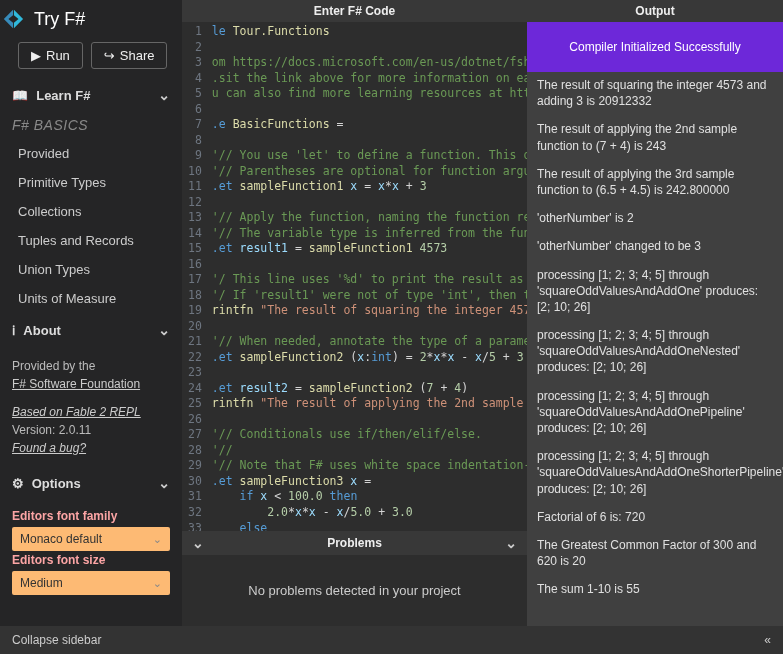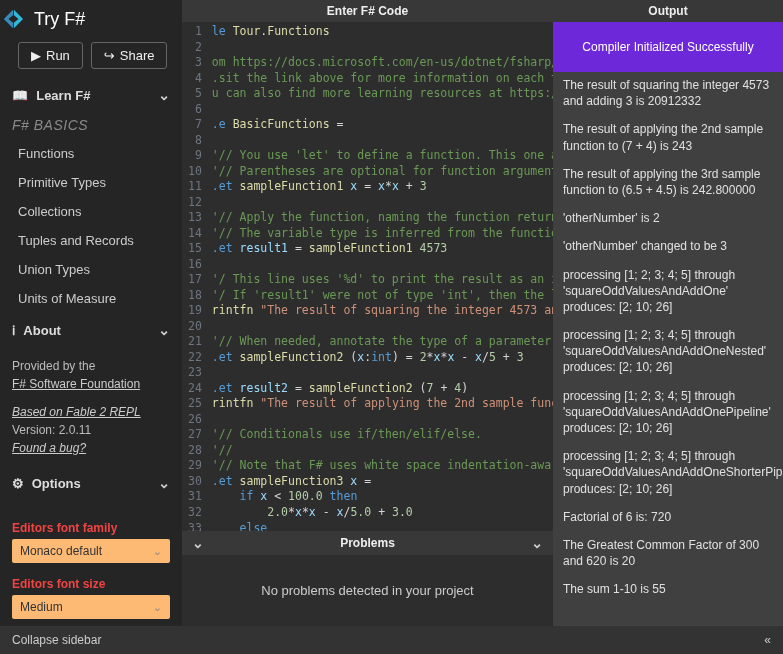--- a/index.html
+++ b/index.html
@@ -13,40 +13,40 @@
     .btn { background: transparent; border: 1px solid #666; color: #eee; padding: 5px 12px; border-radius: 3px; font-size: 13px; cursor: pointer; display: flex; align-items: center; gap: 5px; }
     .section-header { display: flex; align-items: center; justify-content: space-between; padding: 8px 12px; color: #ddd; font-size: 13px; font-weight: 600; cursor: pointer; }
     .section-header.with-icon { gap: 8px; }
     .section-header .left { display: flex; align-items: center; gap: 8px; }
     .chevron { font-size: 14px; color: #ccc; }
     .subheader { padding: 6px 12px; font-size: 14px; color: #888; text-transform: uppercase; letter-spacing: .5px; font-style: italic; }
     .nav-item { padding: 7px 18px; font-size: 13px; color: #ccc; cursor: pointer; }
     .about-body { padding: 10px 12px; font-size: 12px; color: #bbb; line-height: 1.5; }
     .about-body a { color: #ccc; text-decoration: underline; }
     .opts-body { padding: 8px 12px; font-size: 12px; }
-    .opt-label { color: #ef4444; font-weight: 600; margin: 14px 0 4px; font-size: 12px; }
+    .opt-label { color: #fca5a5; font-weight: 600; margin: 2px 0 4px; font-size: 12px; }
     .sel { width: 100%; background: #fdba74; color: #333; padding: 5px 8px; border: none; border-radius: 2px; font-size: 12px; position: relative; }
     .sel-box { position: relative; }
     .sel-chev { position: absolute; right: 8px; top: 6px; color: #888; pointer-events: none; font-size: 11px; }
     .collapse-bar { background: #333; padding: 7px 12px; font-size: 12px; color: #ccc; display: flex; justify-content: space-between; align-items: flex-end; cursor: pointer; }
     .center { flex: 1; display: flex; flex-direction: column; background: #2d2d2d; overflow: hidden; }
     .pane-title { background: #383838; text-align: center; padding: 4px; font-size: 12px; font-weight: 600; color: #eee; }
     .editor { flex: 1; background: #2d2d2d; font-family: 'Consolas', monospace; font-size: 12px; overflow: auto; display: flex; }
     .gutter { color: #6e7681; text-align: right; padding: 2px 10px 2px 6px; user-select: none; line-height: 1.35; font-size: 11.5px; }
     .code { padding: 2px 0; line-height: 1.35; white-space: pre; font-size: 11.5px; }
     .c-kw { color: #569cd6; }
     .c-fn { color: #dcdcaa; }
     .c-str { color: #ce9178; }
     .c-cmt { color: #6a9955; }
     .c-num { color: #b5cea8; }
     .c-id { color: #9cdcfe; }
     .c-plain { color: #d4d4d4; }
     .problems-hdr { background: #383838; padding: 4px 10px; font-size: 12px; font-weight: 600; color: #eee; display: flex; align-items: center; justify-content: space-between; }
     .problems-body { background: #2d2d2d; text-align: center; padding: 28px 10px; font-size: 13px; color: #ccc; }
-    .right { width: 230px; background: #404040; display: flex; flex-direction: column; overflow: hidden; }
+    .right { width: 256px; background: #404040; display: flex; flex-direction: column; overflow: hidden; }
     .out-body { flex: 1; overflow-y: auto; font-size: 12px; color: #ddd; }
     .out-init { background: #6d28d9; color: #fff; text-align: center; padding: 18px; font-size: 12px; }
     .out-line { padding: 5px 10px 7px; line-height: 1.35; color: #e0e0e0; }
     .icon-sym { font-size: 13px; }
   </style>
 </head>
 <body>
 
 <div class="main">
   <div class="sidebar">
@@ -70,21 +70,21 @@
 
     <div class="section-header with-icon">
       <div class="left">
           <span>📖</span>
           <span>Learn F#</span>
         </div>
       <span class="chevron">⌄</span>
     </div>
     <div class="subheader">F# BASICS</div>
     <div id="nav-list">
-        <div class="nav-item">Functions</div>
+        <div class="nav-item">Provided</div>
         <div class="nav-item">Primitive Types</div>
         <div class="nav-item">Collections</div>
         <div class="nav-item">Tuples and Records</div>
         <div class="nav-item">Union Types</div>
         <div class="nav-item">Units of Measure</div>
       </div>
 
     <div class="section-header with-icon">
       <div class="left">
           <span>ℹ</span>

